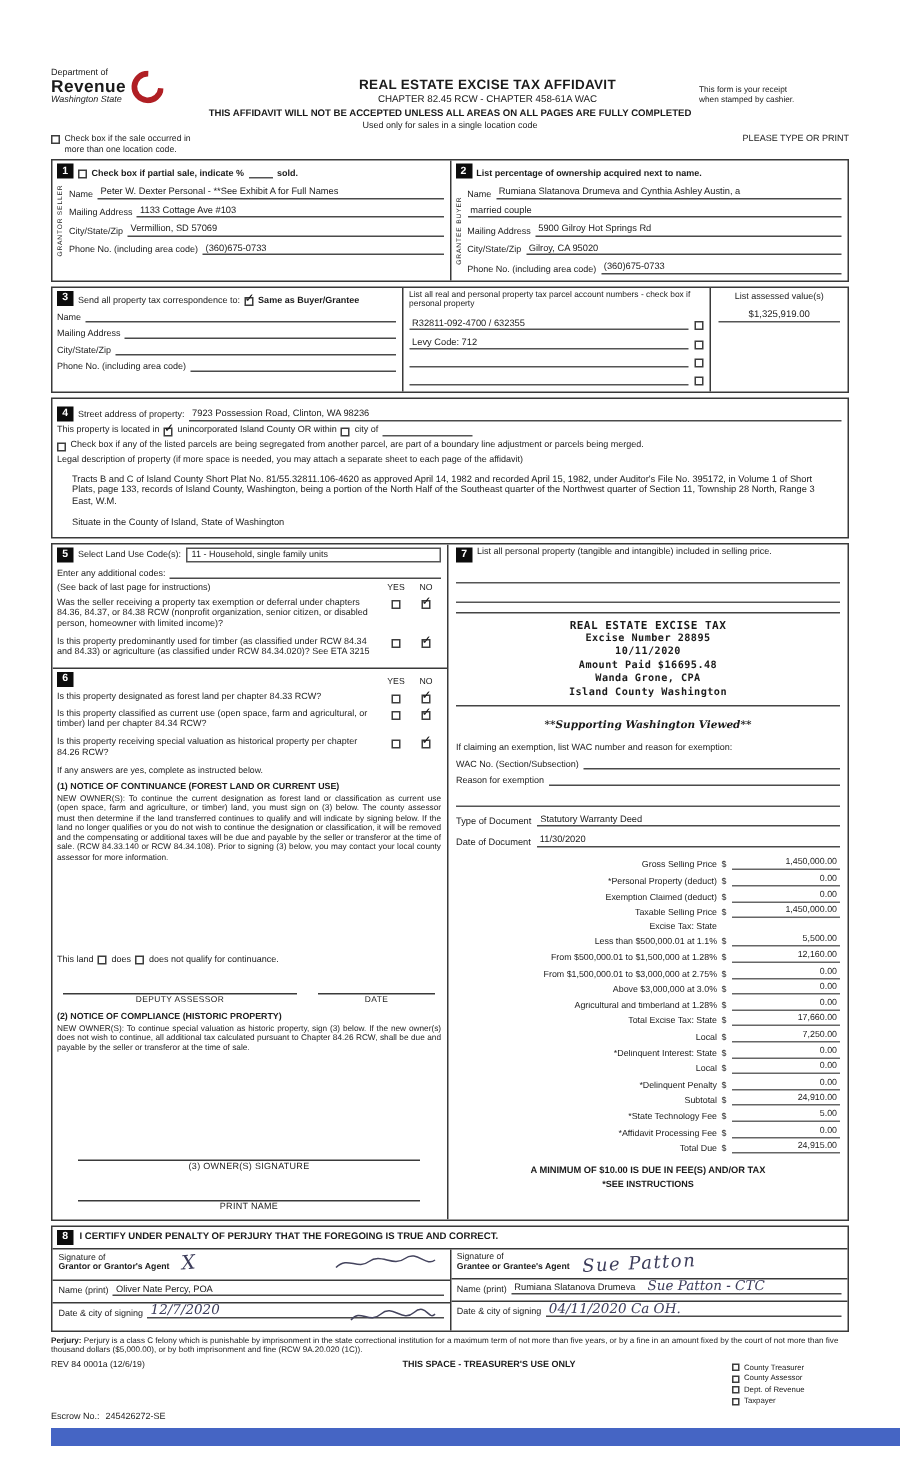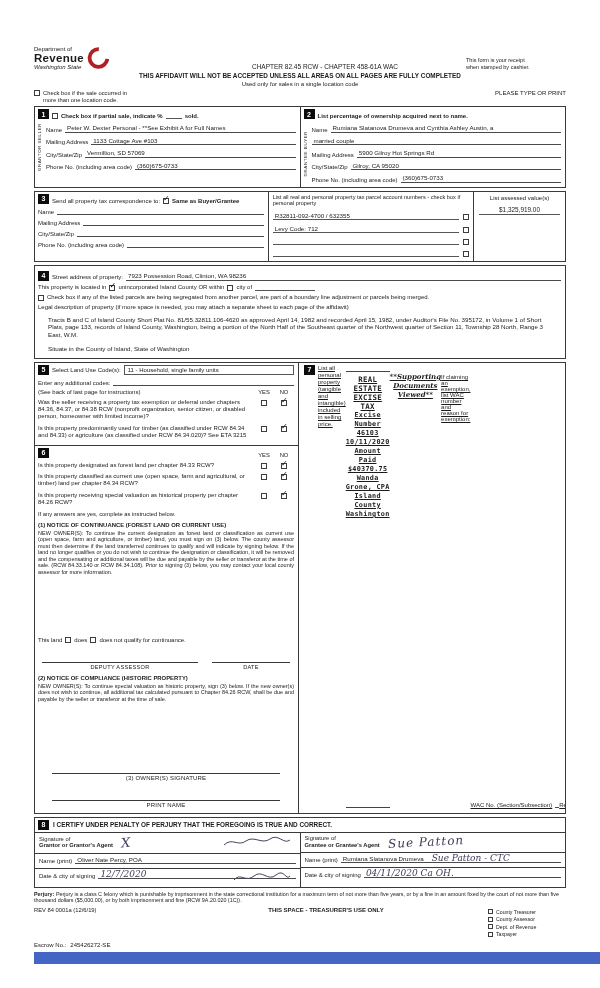--- a/index.html
+++ b/index.html
@@ -59,21 +59,21 @@
   .s4{margin-top:3px;padding:2px 4px 4px 3px;}
   .s4r{display:flex;align-items:flex-end;gap:3px;font-size:6px;margin-top:3px;}
   .s4r .flbl{line-height:7px;}
   .seg{white-space:normal;flex:1;}
   .legal{font-size:6.2px;line-height:7.8px;margin:5px 6px 0 10px;}
   .situate{font-size:6.2px;margin:6px 0 2px 10px;}
   
   .main{margin-top:3px;height:452px;overflow:hidden;}
   .maincols{height:100%;}
   .leftcol{display:flex;flex-direction:column;padding:2px 4px 5px 3px;}
-  .rightcol{display:flex;flex-direction:row;padding:2px 5px 5px 5px;text-decoration:underline;}
+  .rightcol{display:flex;flex-direction:column;padding:2px 5px 5px 5px;}
   .s5head{display:flex;gap:3px;align-items:center;font-size:6px;}
   .lucbox{border:1px solid #555;font-size:6px;padding:1px 3px;flex:1;min-height:8px;}
   .addrow{margin-top:4px;}
   .ynrow{display:flex;align-items:flex-end;font-size:6px;margin-top:3px;}
   .ynrow .grow{flex:1;}
   .ynh{width:20px;text-align:center;font-size:5.8px;}
   .q{display:flex;align-items:flex-start;font-size:6px;margin-top:4px;}
   .qtext{flex:1;padding-right:4px;line-height:7.2px;}
   .qc{width:20px;display:flex;justify-content:center;padding-top:1px;}
   .s6top{border-top:1px solid #3a3a3a;margin:6px -4px 0 -3px;padding:2px 4px 0 3px;}
@@ -142,20 +142,21 @@
       <div>
         <div class="ag-small">Department of</div>
         <div class="ag-big">Revenue</div>
         <div class="ag-state">Washington State</div>
       </div>
       <svg class="logo" viewBox="0 0 26 26">
         <path d="M14 2.5 A10.5 10.5 0 1 0 24 14" fill="none" stroke-width="4.5" stroke="#b01f24"></path>
       </svg>
     </div>
     <div class="titleblock">
+      <div class="ftitle">REAL ESTATE EXCISE TAX AFFIDAVIT</div>
       <div class="fchapter">CHAPTER 82.45 RCW - CHAPTER 458-61A WAC</div>
     </div>
     <div class="receipt">
       <div>This form is your receipt</div>
       <div>when stamped by cashier.</div>
     </div>
   </div>
 
   <div class="warnline">THIS AFFIDAVIT WILL NOT BE ACCEPTED UNLESS ALL AREAS ON ALL PAGES ARE FULLY COMPLETED</div>
   <div class="singleline">Used only for sales in a single location code</div>
@@ -473,27 +474,27 @@
 
       <div class="col rightcol">
         <div class="s7head">
           <span class="badge">7</span>
           <span>List all personal property (tangible and intangible) included in selling price.</span>
         </div>
         <div class="blankline" style="margin-top:4px;"></div>
         <div class="blankline" style="margin-top:3px;"></div>
         <div class="stamp">
           <div class="st t">REAL ESTATE EXCISE TAX</div>
-          <div class="st">Excise Number 46103</div>
+          <div class="st">Excise Number 28895</div>
           <div class="st">10/11/2020</div>
-          <div class="st">Amount Paid $40370.75</div>
+          <div class="st">Amount Paid $16695.48</div>
           <div class="st">Wanda Grone, CPA</div>
           <div class="st">Island County Washington</div>
         </div>
-        <div class="supdocs">**Supporting Documents Viewed**</div>
+        <div class="supdocs">**Supporting Washington Viewed**</div>
         <div class="exnote">If claiming an exemption, list WAC number and reason for exemption:</div>
         <div class="frow">
             <span class="flbl">WAC No. (Section/Subsection)</span>
             <span class="val"></span>
           </div>
         <div class="frow">
             <span class="flbl">Reason for exemption</span>
             <span class="val"></span>
           </div>
         <div class="blankline" style="margin-top:4px;"></div>

